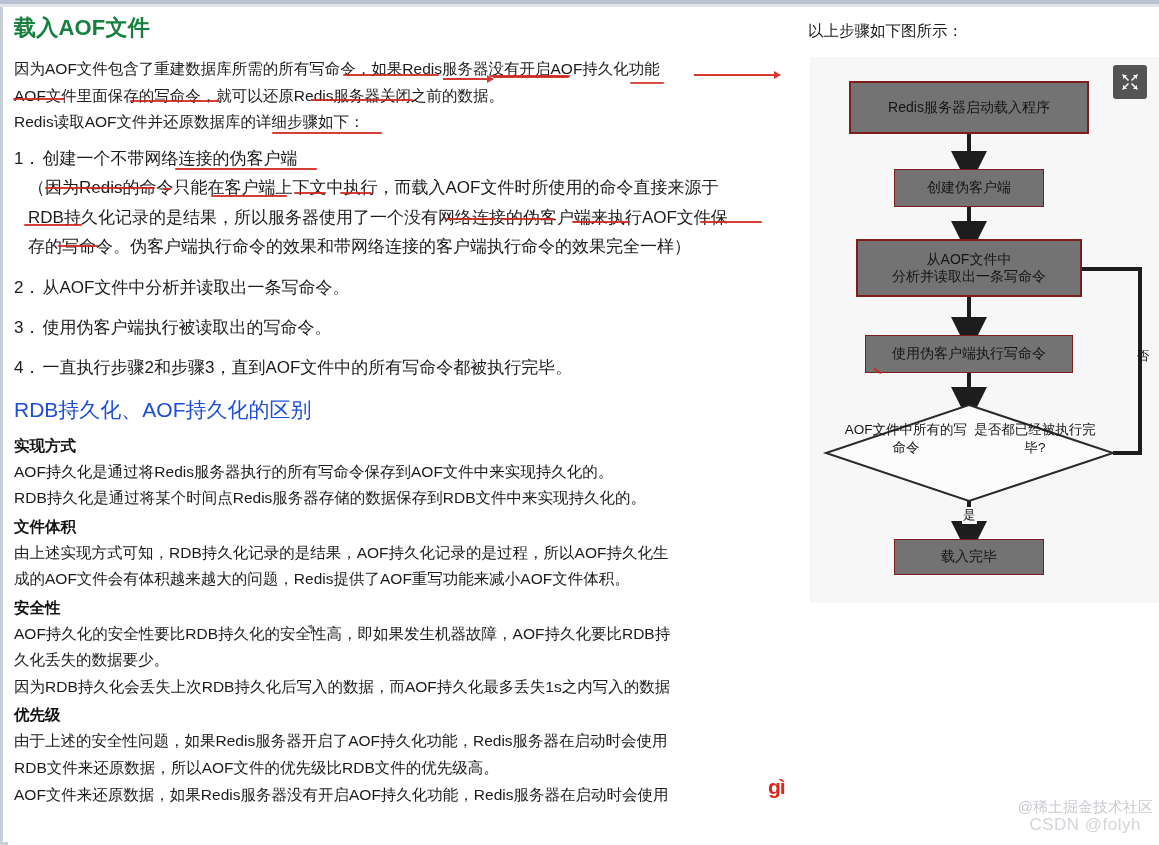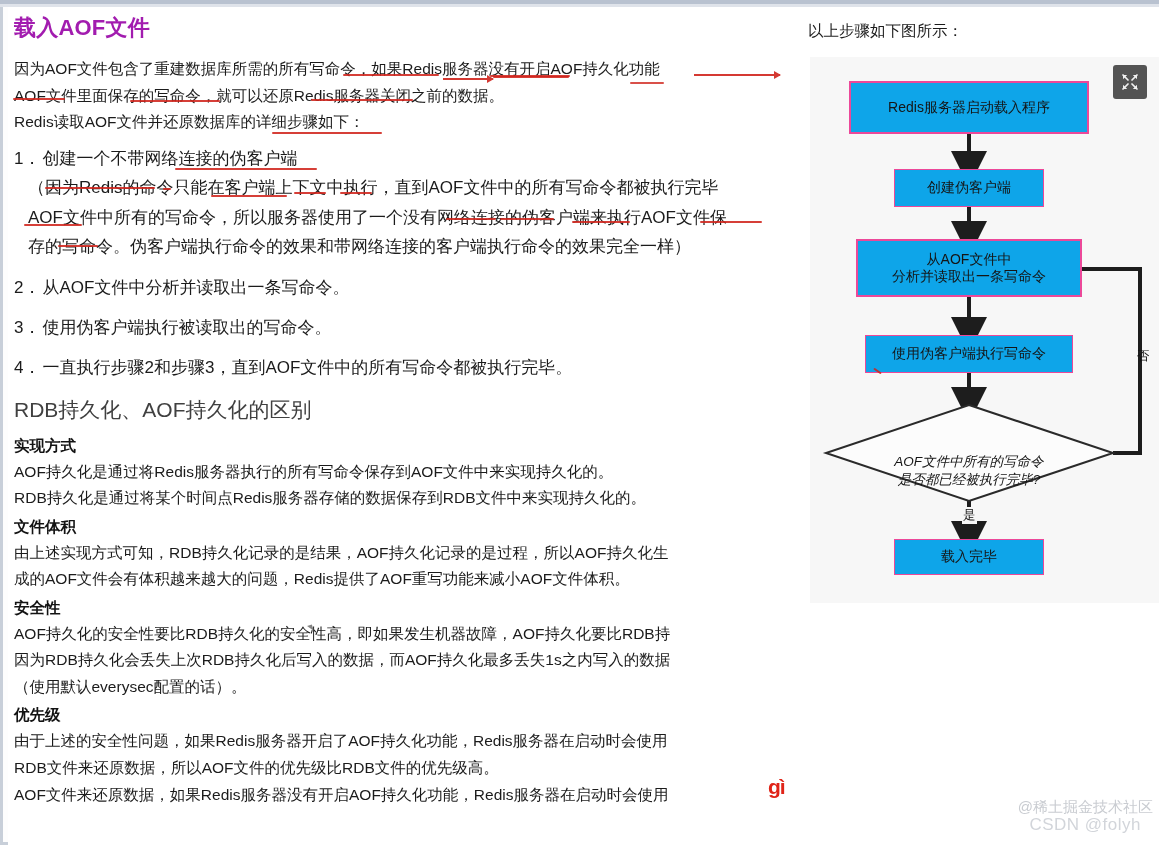--- a/index.html
+++ b/index.html
@@ -54,27 +54,27 @@
     background: #ffffff;
     padding: 0 4px;
     box-sizing: border-box;
   }
 
   h1.doc-h1 {
     font-size: 22px;
     font-weight: 700;
     letter-spacing: .2px;
     margin: 6px 0 14px 2px;
-    color: #a21caf;
+    color: #15803d;
   }
   h2.doc-h2 {
     font-size: 21px;
     font-weight: 500;
     margin: 6px 0 12px 2px;
-    color: #404040;
+    color: #1d4ed8;
   }
   h3.doc-h3 {
     font-size: 15.5px;
     font-weight: 700;
     margin: 7px 0 3px 2px;
     color: #131313;
   }
   p.para {
     font-size: 15.5px;
     line-height: 1.52;
@@ -163,22 +163,22 @@
     background: #545454;
     border-radius: 3px;
     cursor: pointer;
   }
   .expand-btn svg { display: block; margin: 7px auto 0; }
 
   
   .fc { position: absolute; left: 0; top: 0; width: 349px; height: 546px; }
   .node {
     position: absolute;
-    border: 2px solid #ec4899;
-    background: #0ea5e9;
+    border: 2px solid #7f1d1d;
+    background: #737373;
     box-sizing: border-box;
     display: flex;
     align-items: center;
     justify-content: center;
     text-align: center;
     font-size: 14px;
     line-height: 1.25;
     color: #151515;
   }
   .node.thin { border-width: 1.6px; }
@@ -242,22 +242,22 @@
 
     <h1 class="doc-h1">载入AOF文件</h1>
 
     <p class="para">因为AOF文件包含了重建数据库所需的所有写命令，如果Redis服务器没有开启AOF持久化功能</p>
     <p class="para">AOF文件里面保存的写命令，就可以还原Redis服务器关闭之前的数据。</p>
     <p class="para">Redis读取AOF文件并还原数据库的详细步骤如下：</p>
 
     <ol class="steps">
       <li>
         <span class="num">1．</span><span>创建一个不带网络连接的伪客户端</span>
-        <span class="substep">（因为Redis的命令只能在客户端上下文中执行，直到AOF文件中的所有写命令都被执行完毕</span>
-        <span class="substep">AOF文件中所有的写命令，所以服务器使用了一个没有网络连接的伪客户端来执行AOF文件保</span>
+        <span class="substep">（因为Redis的命令只能在客户端上下文中执行，而载入AOF文件时所使用的命令直接来源于</span>
+        <span class="substep">RDB持久化记录的是结果，所以服务器使用了一个没有网络连接的伪客户端来执行AOF文件保</span>
         <span class="substep">存的写命令。伪客户端执行命令的效果和带网络连接的客户端执行命令的效果完全一样）</span>
       </li>
       <li>
         <span class="num">2．</span><span>从AOF文件中分析并读取出一条写命令。</span>
       </li>
       <li>
         <span class="num">3．</span><span>使用伪客户端执行被读取出的写命令。</span>
       </li>
       <li>
         <span class="num">4．</span><span>一直执行步骤2和步骤3，直到AOF文件中的所有写命令都被执行完毕。</span>
@@ -269,22 +269,22 @@
     <h3 class="doc-h3">实现方式</h3>
     <p class="para">AOF持久化是通过将Redis服务器执行的所有写命令保存到AOF文件中来实现持久化的。</p>
     <p class="para">RDB持久化是通过将某个时间点Redis服务器存储的数据保存到RDB文件中来实现持久化的。</p>
 
     <h3 class="doc-h3">文件体积</h3>
     <p class="para">由上述实现方式可知，RDB持久化记录的是结果，AOF持久化记录的是过程，所以AOF持久化生</p>
     <p class="para">成的AOF文件会有体积越来越大的问题，Redis提供了AOF重写功能来减小AOF文件体积。</p>
 
     <h3 class="doc-h3">安全性</h3>
     <p class="para">AOF持久化的安全性要比RDB持久化的安全性高，即如果发生机器故障，AOF持久化要比RDB持</p>
+    <p class="para">久化丢失的数据要少。</p>
     <p class="para">因为RDB持久化会丢失上次RDB持久化后写入的数据，而AOF持久化最多丢失1s之内写入的数据</p>
-    <p class="para">（使用默认everysec配置的话）。</p>
 
     <h3 class="doc-h3">优先级</h3>
     <p class="para">由于上述的安全性问题，如果Redis服务器开启了AOF持久化功能，Redis服务器在启动时会使用</p>
     <p class="para">RDB文件来还原数据，所以AOF文件的优先级比RDB文件的优先级高。</p>
     <p class="para">AOF文件来还原数据，如果Redis服务器没有开启AOF持久化功能，Redis服务器在启动时会使用</p>
   </div>
 
   <div>
     <span class="ul-red" style="left:343px; top:74px; width:96px;"></span>
     <span class="ul-red" style="left:493px; top:76px; width:76px;"></span>
@@ -372,21 +372,21 @@
 
         <div class="node" style="left:46px; top:182px; width:226px; height:58px; flex-direction:column;">
           <span>从AOF文件中</span>
           <span>分析并读取出一条写命令</span>
         </div>
 
         <div class="node thin" style="left:55px; top:278px; width:208px; height:38px;">
           <span>使用伪客户端执行写命令</span>
         </div>
 
-        <div class="diamond-wrap" style="left:30px; top:388px; width:258px; height:52px; flex-direction:column;font-style:italic;">
+        <div class="diamond-wrap" style="left:30px; top:356px; width:258px; height:52px; ">
           <span>AOF文件中所有的写命令</span>
           <span>是否都已经被执行完毕?</span>
         </div>
 
         <div class="node thin" style="left:84px; top:482px; width:150px; height:36px;">
           <span>载入完毕</span>
         </div>
 
         <div class="edge-label" style="left:323px; top:283px; writing-mode:vertical-rl;">否</div>
         <div class="edge-label" style="left:152px; top:450px;">是</div>

